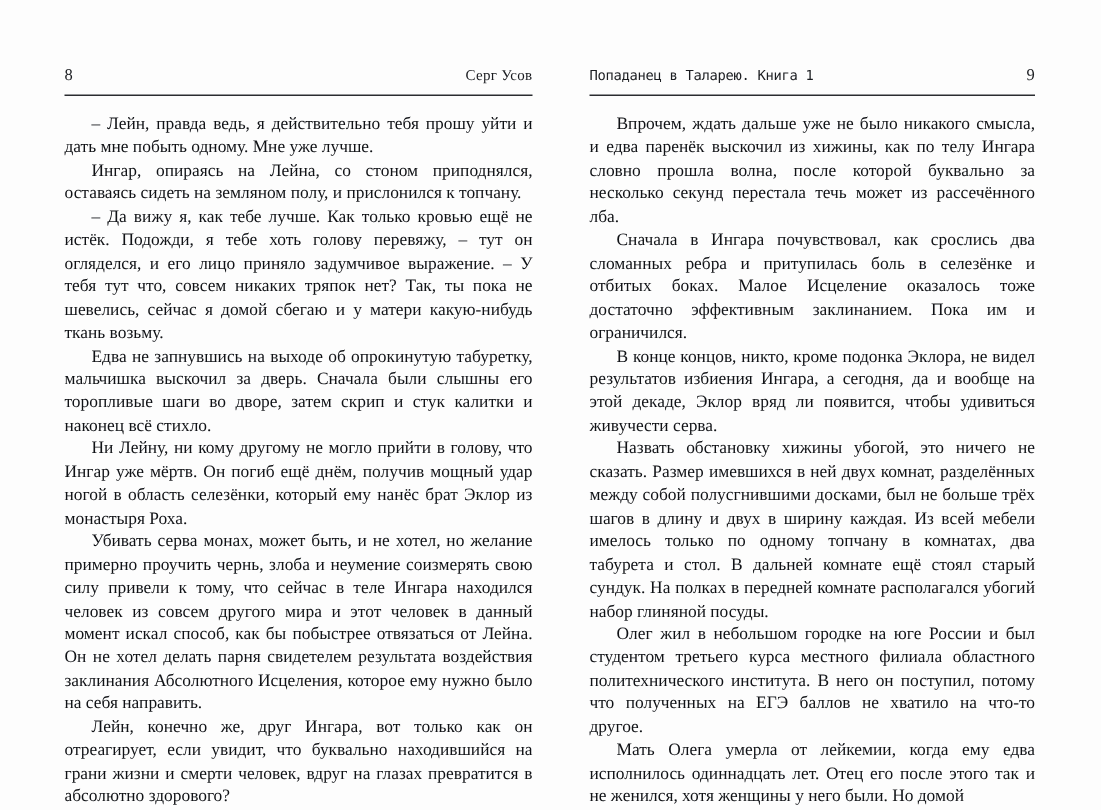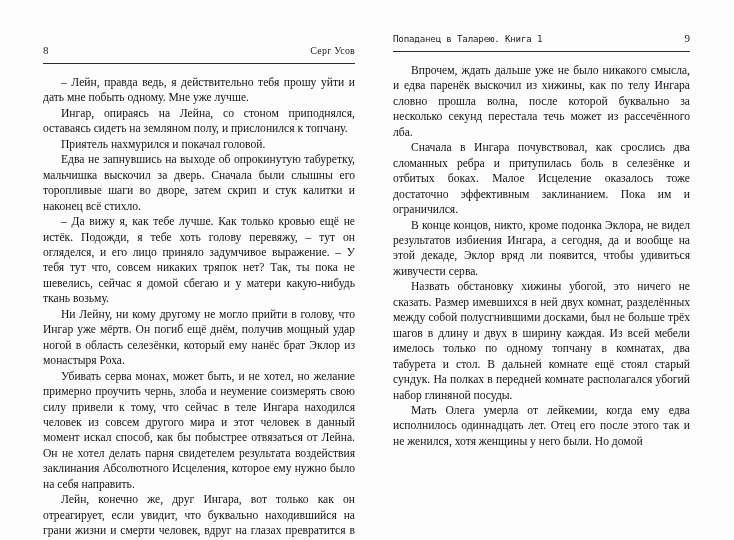--- a/index.html
+++ b/index.html
@@ -32,21 +32,21 @@
     background: #fdfdfd;
   }
 
   .page.left {
     width: 367px;
     padding: 44px 12px 0 43px;
   }
 
   .page.right {
     width: 367px;
-    padding: 32px 44px 0 26px;
+    padding: 44px 44px 0 26px;
   }
 
   
   .runhead {
     position: relative;
     display: flex;
     align-items: baseline;
     height: 15px;
     font-size: 10.5px;
     letter-spacing: 0.1px;
@@ -133,38 +133,38 @@
   <div class="page left">
     <div class="runhead">
       <span class="folio">8</span>
       <span class="runhead-title">Серг Усов</span>
     </div>
     <div class="rule"></div>
 
     <div class="body">
       <p>– Лейн, правда ведь, я действительно тебя прошу уйти и дать мне побыть одному. Мне уже лучше.</p>
       <p>Ингар, опираясь на Лейна, со стоном приподнялся, оставаясь сидеть на земляном полу, и прислонился к топчану.</p>
-      <p>Приятель нахмурился и покачал головой.</p>
+      <p>– Да вижу я, как тебе лучше. Как только кровью ещё не истёк. Подожди, я тебе хоть голову перевяжу, – тут он огляделся, и его лицо приняло задумчивое выражение. – У тебя тут что, совсем никаких тряпок нет? Так, ты пока не шевелись, сейчас я домой сбегаю и у матери какую-нибудь ткань возьму.</p>
       <p>Едва не запнувшись на выходе об опрокинутую табуретку, мальчишка выскочил за дверь. Сначала были слышны его торопливые шаги во дворе, затем скрип и стук калитки и наконец всё стихло.</p>
-      <p>– Да вижу я, как тебе лучше. Как только кровью ещё не истёк. Подожди, я тебе хоть голову перевяжу, – тут он огляделся, и его лицо приняло задумчивое выражение. – У тебя тут что, совсем никаких тряпок нет? Так, ты пока не шевелись, сейчас я домой сбегаю и у матери какую-нибудь ткань возьму.</p>
       <p>Ни Лейну, ни кому другому не могло прийти в голову, что Ингар уже мёртв. Он погиб ещё днём, получив мощный удар ногой в область селезёнки, который ему нанёс брат Эклор из монастыря Роха.</p>
       <p>Убивать серва монах, может быть, и не хотел, но желание примерно проучить чернь, злоба и неумение соизмерять свою силу привели к тому, что сейчас в теле Ингара находился человек из совсем другого мира и этот человек в данный момент искал способ, как бы побыстрее отвязаться от Лейна. Он не хотел делать парня свидетелем результата воздействия заклинания Абсолютного Исцеления, которое ему нужно было на себя направить.</p>
       <p>Лейн, конечно же, друг Ингара, вот только как он отреагирует, если увидит, что буквально находившийся на грани жизни и смерти человек, вдруг на глазах превратится в абсолютно здорового?</p>
     </div>
   </div>
 
   <div class="page right">
     <div class="runhead">
       <span class="runhead-title">Попаданец в Таларею. Книга 1</span>
       <span class="folio">9</span>
     </div>
     <div class="rule"></div>
 
     <div class="body">
       <p>Впрочем, ждать дальше уже не было никакого смысла, и едва паренёк выскочил из хижины, как по телу Ингара словно прошла волна, после которой буквально за несколько секунд перестала течь может из рассечённого лба.</p>
       <p>Сначала в Ингара почувствовал, как срослись два сломанных ребра и притупилась боль в селезёнке и отбитых боках. Малое Исцеление оказалось тоже достаточно эффективным заклинанием. Пока им и ограничился.</p>
       <p>В конце концов, никто, кроме подонка Эклора, не видел результатов избиения Ингара, а сегодня, да и вообще на этой декаде, Эклор вряд ли появится, чтобы удивиться живучести серва.</p>
       <p>Назвать обстановку хижины убогой, это ничего не сказать. Размер имевшихся в ней двух комнат, разделённых между собой полусгнившими досками, был не больше трёх шагов в длину и двух в ширину каждая. Из всей мебели имелось только по одному топчану в комнатах, два табурета и стол. В дальней комнате ещё стоял старый сундук. На полках в передней комнате располагался убогий набор глиняной посуды.</p>
+      <p>Олег жил в небольшом городке на юге России и был студентом третьего курса местного филиала областного политехнического института. В него он поступил, потому что полученных на ЕГЭ баллов не хватило на что-то другое.</p>
       <p>Мать Олега умерла от лейкемии, когда ему едва исполнилось одиннадцать лет. Отец его после этого так и не женился, хотя женщины у него были. Но домой</p>
     </div>
   </div>
 
 </div>
 
 </body></html>

